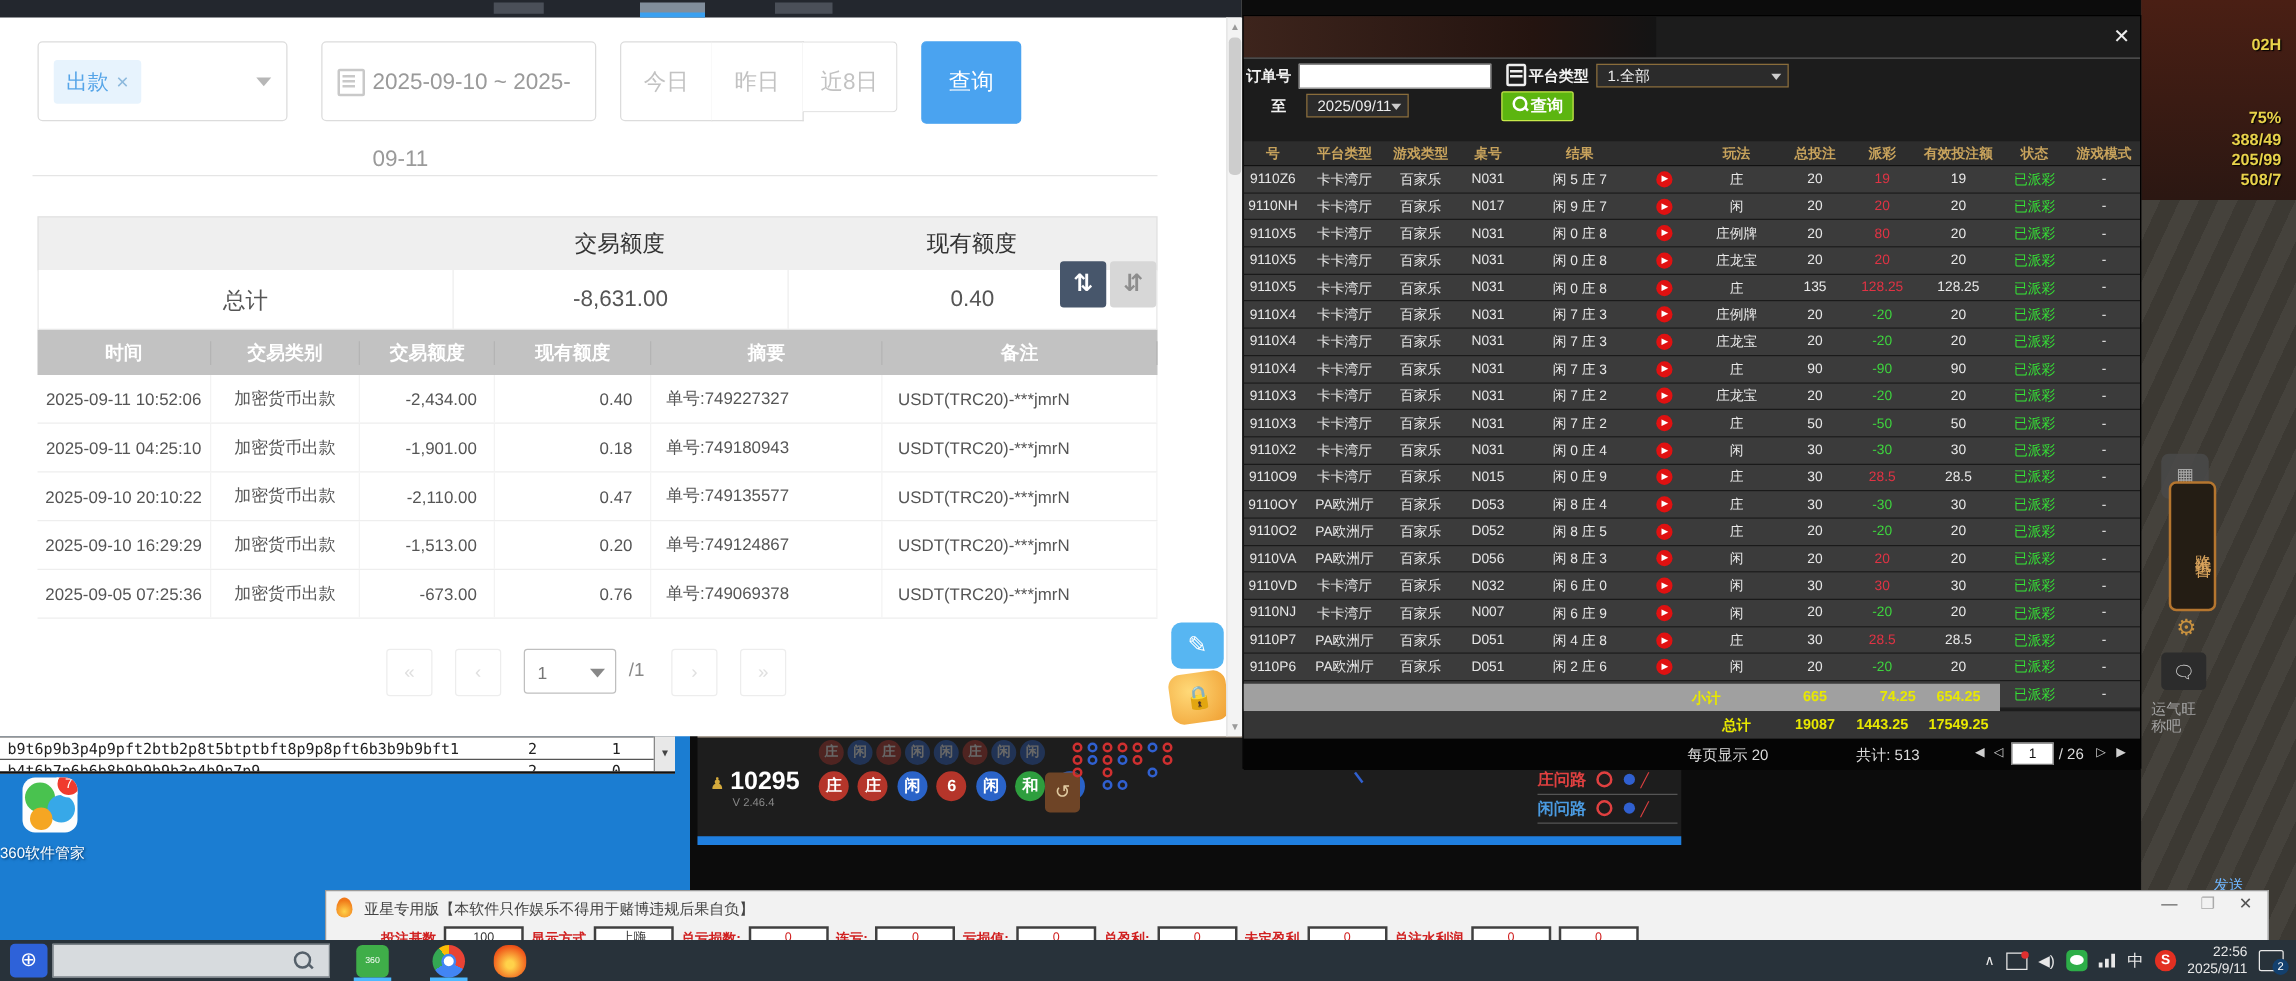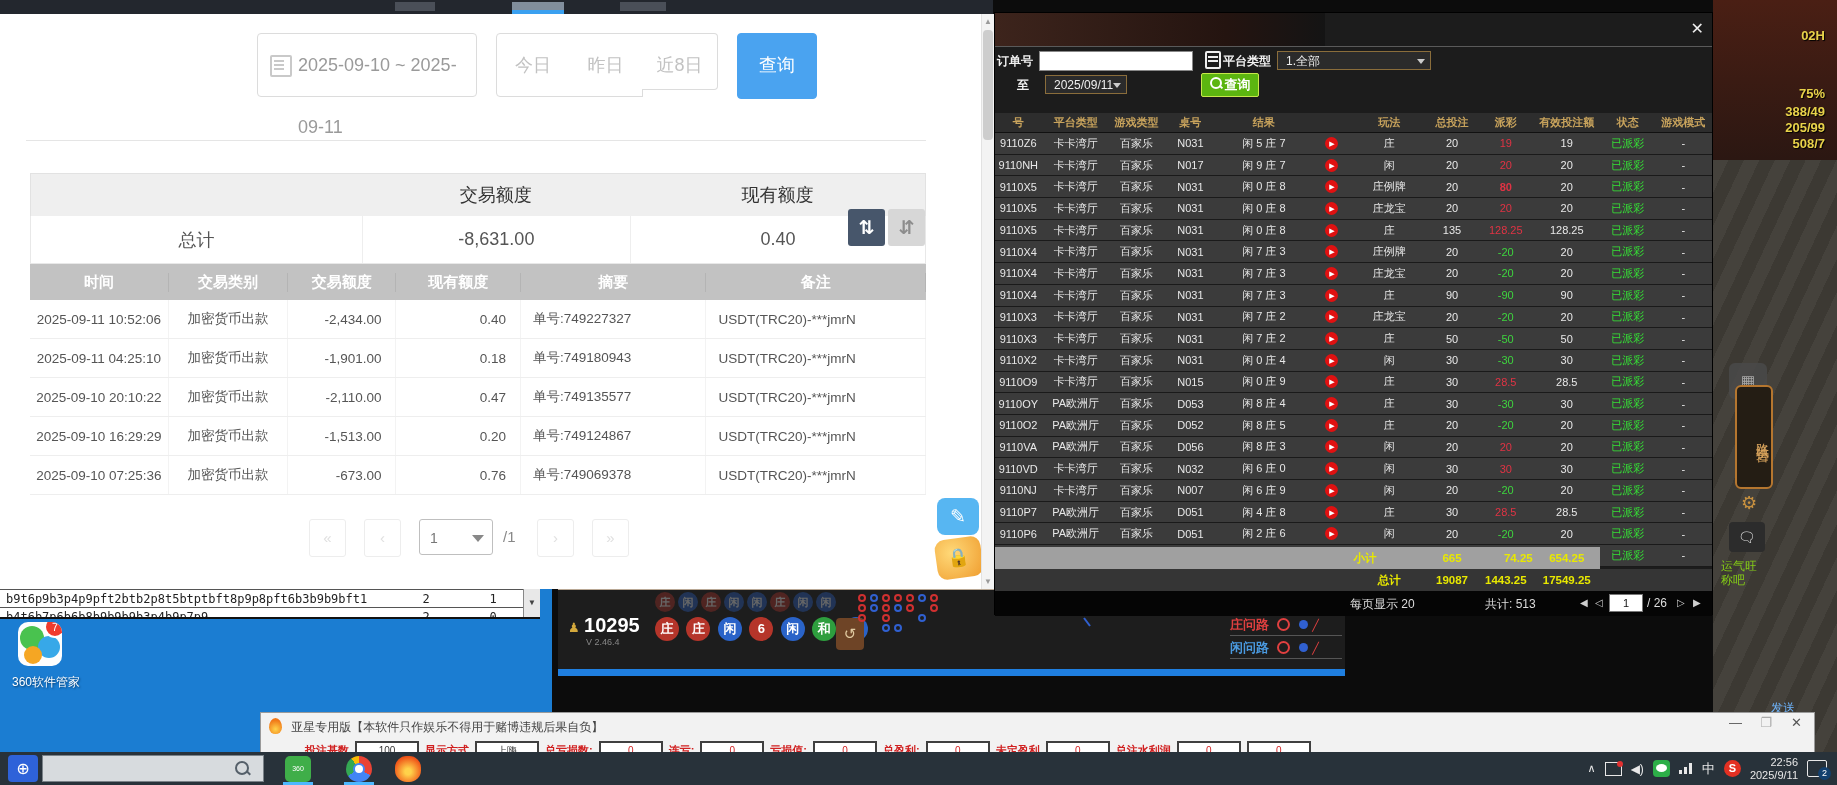--- a/index.html
+++ b/index.html
@@ -51,31 +51,31 @@
   .hash{left:0;top:589px;width:540px;height:28px;background:#fff;border-bottom:2px solid #111;overflow:hidden;font-family:"DejaVu Sans Mono",monospace;color:#222;font-size:12px;}
   .hash-row{display:grid;grid-template-columns:390px 66px 68px;height:17px;align-items:center;border-top:1px solid #555;}
   .hash-row>div{padding-left:6px;white-space:nowrap;overflow:hidden;}
   .hash-num{text-align:center;}
   .hash-scroll{position:absolute;right:0;top:0;width:16px;height:28px;background:#e8e8e8;border-left:1px solid #888;color:#444;font-size:8px;text-align:center;line-height:28px;}
   
   .dicon{left:14px;top:622px;width:52px;height:50px;cursor:pointer;}
   .dicon .logo{position:relative;width:44px;height:44px;margin:0 auto;background:#fdfdfd;border-radius:10px;overflow:hidden;}
   .blob{position:absolute;border-radius:50%;}
   .badge7{position:absolute;right:-4px;top:-6px;width:18px;height:18px;background:#f03b2e;border-radius:50%;color:#fff;font-size:11px;text-align:center;line-height:18px;border:2px solid #fff;}
-  .dlabel{left:0px;top:674px;width:80px;text-align:right;color:#fff;font-size:12px;text-shadow:1px 1px 2px #05396b;}
+  .dlabel{left:0px;top:674px;width:80px;text-align:left;color:#fff;font-size:12px;text-shadow:1px 1px 2px #05396b;}
   
   .backdrop{left:552px;top:0;width:1285px;height:752px;background:#0c0c0c;}
   .sidebar{left:1713px;top:0;width:124px;height:752px;background:#3a3733;}
   .sidebar .vid{position:absolute;left:0;top:0;width:124px;height:160px;background:linear-gradient(180deg,#4a1f14,#2b1712);}
   .sidebar .tex{position:absolute;left:0;top:160px;width:124px;height:592px;background:repeating-linear-gradient(115deg,#45423c 0 14px,#3c3933 14px 28px);}
   .ystat{position:absolute;left:0;width:112px;text-align:right;color:#e8d24a;font-weight:bold;font-size:13px;text-shadow:1px 1px 1px #000;}
   .vtab{position:absolute;left:22px;top:385px;width:34px;height:100px;border:2px solid #b5762f;border-radius:6px;background:#241d14;color:#d8a35c;writing-mode:vertical-rl;text-align:center;font-size:13px;letter-spacing:2px;cursor:pointer;}
   .gear{position:absolute;left:28px;top:492px;color:#c8913f;font-size:18px;cursor:pointer;}
   .nochat{position:absolute;left:16px;top:522px;width:36px;height:30px;background:#2c2c2c;border-radius:4px;color:#ddd;font-size:14px;text-align:center;line-height:30px;cursor:pointer;}
-  .luck{position:absolute;left:8px;top:560px;color:#84cc16;font-size:12px;line-height:14px;font-family:Liberation Mono, monospace;}
+  .luck{position:absolute;left:8px;top:560px;color:#a3a3a3;font-size:12px;line-height:14px;}
   .send{position:absolute;left:58px;top:700px;color:#6fb6ff;font-size:12px;}
   .sq-icon{position:absolute;left:16px;width:38px;height:36px;background:#4a4a4a;border-radius:6px;opacity:.85;color:#bbb;text-align:center;line-height:36px;font-size:15px;}
   
   .game{left:558px;top:589px;width:787px;height:87px;background:#1d1d1d;border-top:1px solid #b9a895;border-bottom:7px solid #1f7fe0;box-sizing:border-box;}
   .gcount{color:#fff;font-size:20px;font-weight:bold;}
   .gver{color:#888;font-size:9px;}
   .bead{display:inline-block;width:24px;height:24px;border-radius:50%;color:#fff;font-size:13px;text-align:center;line-height:24px;margin-right:3px;font-weight:bold;}
   .dimrow .bead{opacity:.55;width:20px;height:20px;line-height:20px;font-size:11px;}
   .roadlbl{font-size:13px;font-weight:bold;}
   .mini{display:inline-block;width:9px;height:9px;border-radius:50%;margin-left:4px;vertical-align:middle;}
@@ -249,20 +249,24 @@
   </div>
 
   <div class="abs page">
     <div class="abs page-topbar">
       <div class="abs tab-frag" style="left:395px;width:40px;"></div>
       <div class="abs tab-frag" style="left:512px;width:52px;background:#cfe4f7;"></div>
       <div class="abs tab-frag" style="left:620px;width:46px;"></div>
       <div class="abs tab-underline"></div>
     </div>
 
+    <div class="ctl" style="left:30px;width:200px;">
+      <span class="tag"><span>出款</span><span class="x">×</span></span>
+      <span class="caret-gray"></span>
+    </div>
     <div class="ctl datebox" style="left:257px;width:220px;">
       <span class="calicon"></span>
       <span>2025-09-10 ~ 2025-09-11</span>
     </div>
     <div class="abs daybtn" style="left:496px;top:33px;width:74px;height:64px;border-radius:4px 0 0 4px;">今日</div>
     <div class="abs daybtn" style="left:569px;top:33px;width:74px;height:64px;border-left:none;">昨日</div>
     <div class="abs daybtn" style="left:642px;top:33px;width:76px;height:57px;border-left:none;border-radius:0 4px 4px 0;">近8日</div>
     <div class="abs qbtn" style="left:737px;top:33px;width:78px;height:64px;">查询</div>
 
     <div class="abs divider"></div>
@@ -325,21 +329,21 @@
         <div class="lt-row">
           <div class="c-center">2025-09-10 16:29:29</div>
           <div class="c-center">加密货币出款</div>
           <div class="c-right">-1,513.00</div>
           <div class="c-right">0.20</div>
           <div class="c-left">单号:749124867</div>
           <div class="c-left">USDT(TRC20)-***jmrN</div>
         </div>
 
         <div class="lt-row">
-          <div class="c-center">2025-09-10 07:25:36</div>
+          <div class="c-center">2025-09-05 07:25:36</div>
           <div class="c-center">加密货币出款</div>
           <div class="c-right">-673.00</div>
           <div class="c-right">0.76</div>
           <div class="c-left">单号:749069378</div>
           <div class="c-left">USDT(TRC20)-***jmrN</div>
         </div>
 
     </div>
 
     <div class="abs pagbtn" style="left:309px;">«</div>
@@ -460,21 +464,21 @@
           <div>9110X5</div>
           <div>卡卡湾厅</div>
           <div>百家乐</div>
           <div>N031</div>
           <div>闲 0 庄 8</div>
           <div>
             <div class="playic">▶</div>
           </div>
           <div>庄例牌</div>
           <div>20</div>
-          <div style="color: rgb(224, 51, 68); font-weight: bold;">80</div>
+          <div style="color: rgb(224, 51, 68);">80</div>
           <div>20</div>
           <div class="st-green">已派彩</div>
           <div>-</div>
         </div>
 
         <div class="rt-grid rt-row">
           <div>9110X5</div>
           <div>卡卡湾厅</div>
           <div>百家乐</div>
           <div>N031</div>

